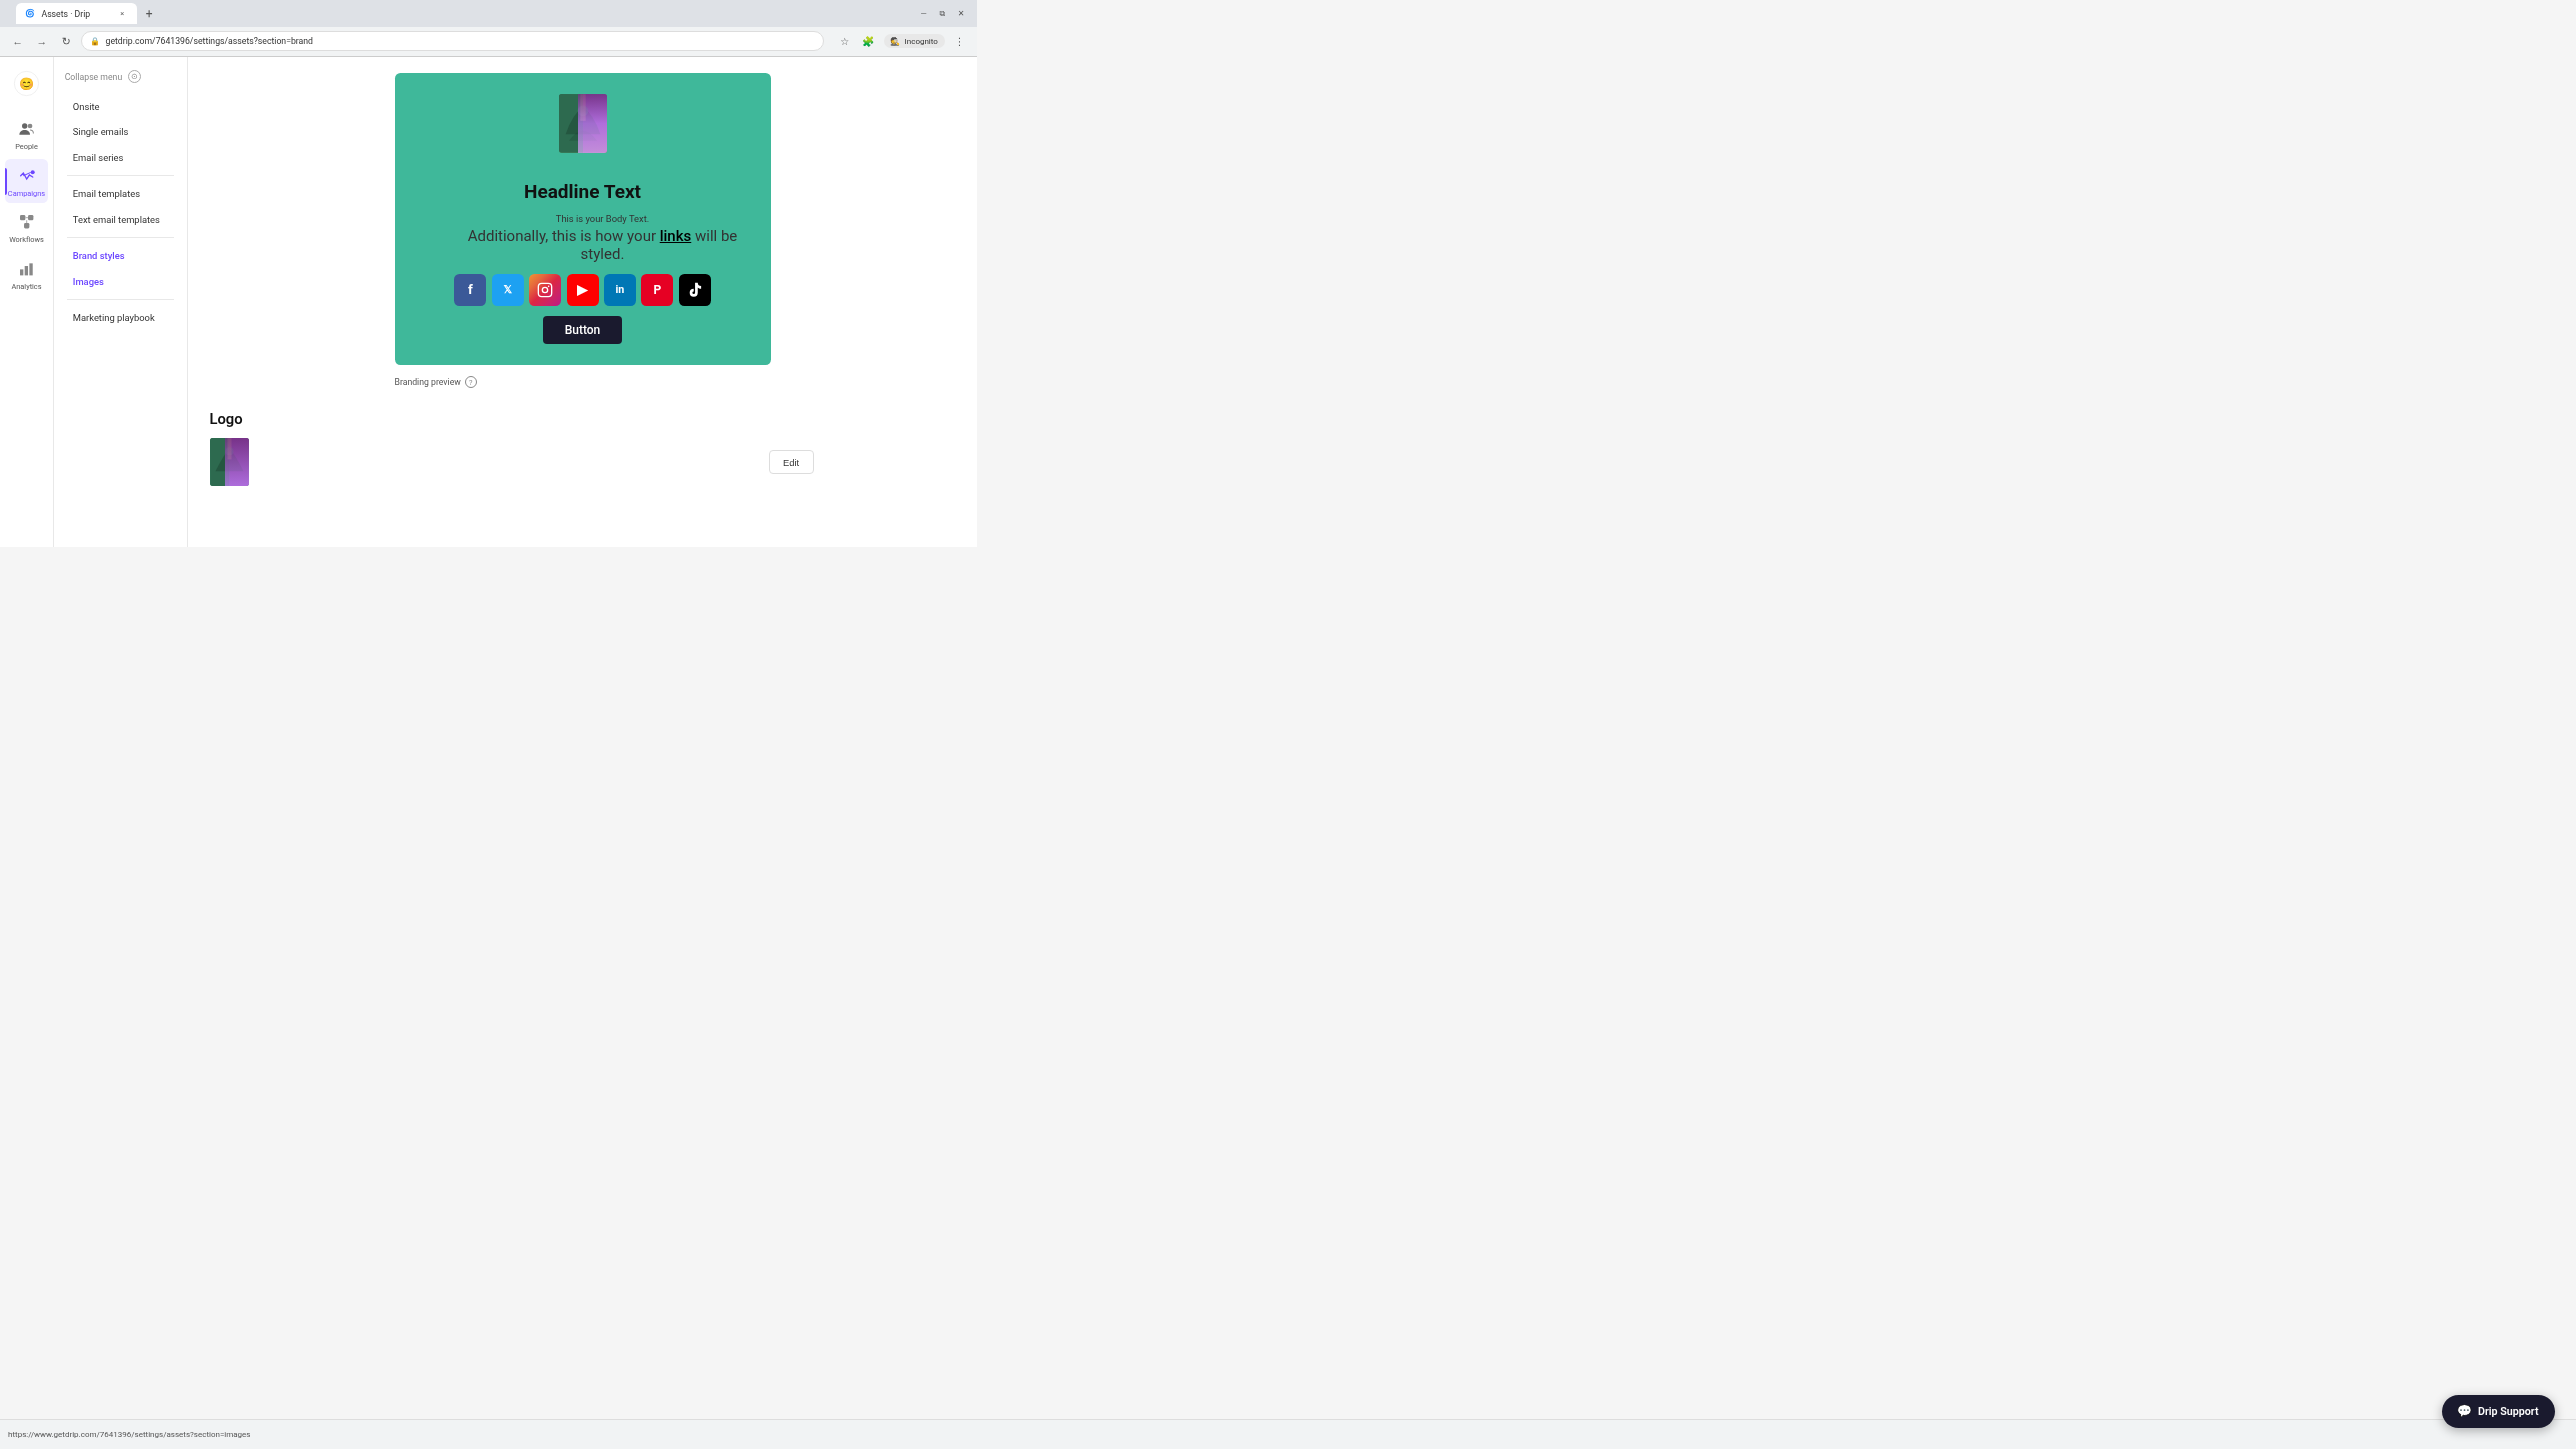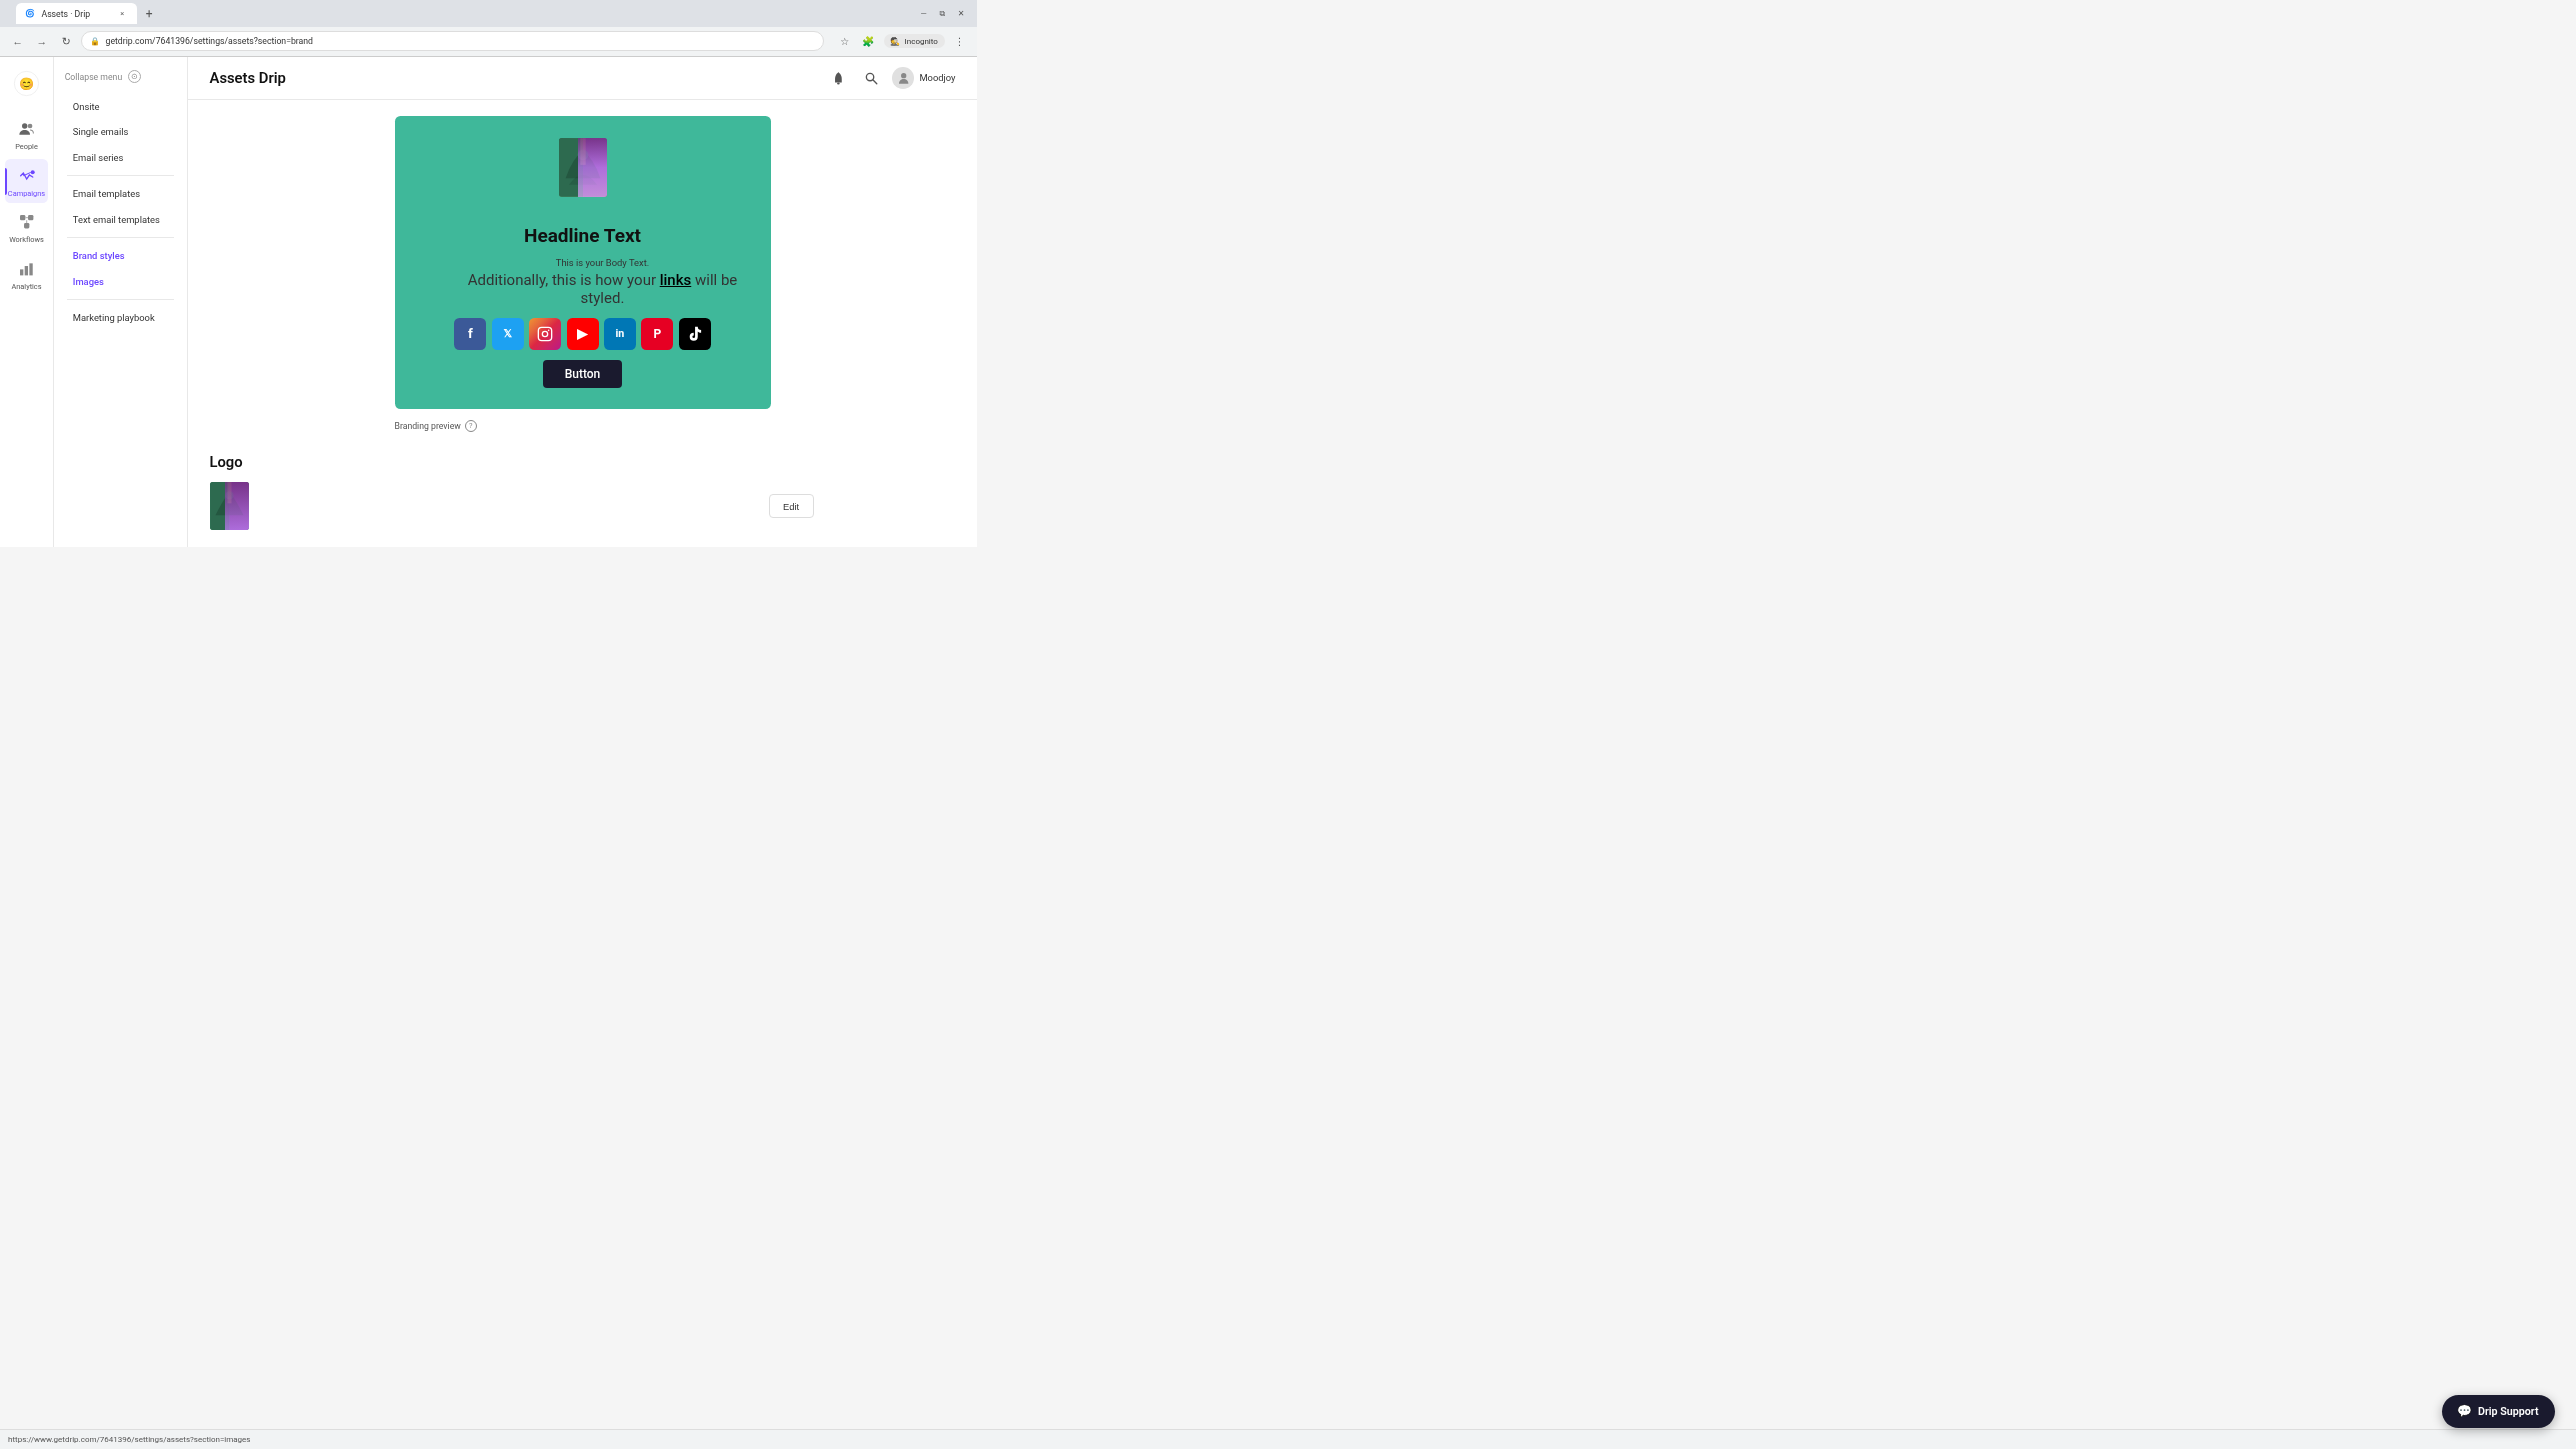--- a/index.html
+++ b/index.html
@@ -467,21 +467,21 @@
       gap: 5.4px;
       z-index: 100;
     }
 
     
     .status-bar {
       position: fixed;
       bottom: 0;
       left: 0;
       right: 0;
-      height: 20px;
+      height: 30px;
       background: #f1f3f4;
       border-top: 0.7px solid #ddd;
       display: flex;
       align-items: center;
       padding: 0 8px;
       font-size: 8px;
       color: #555;
     }
   </style>
 </head>
@@ -619,46 +619,20 @@
     <div class="sub-nav-item active">Brand styles</div>
     <div class="sub-nav-item active" style="cursor:pointer;">Images</div>
 
     <hr class="sub-nav-divider">
 
     <div class="sub-nav-item">Marketing playbook</div>
   </div>
 
   <div class="main-content">
 
-    <div class="main-header">
-      <div class="main-header-title">Assets Drip</div>
-      <div class="header-actions">
-        <div class="header-icon-btn">
-          <svg width="14.8" height="14.8" viewBox="0 0 22 22" fill="none">
-            <path d="M11 2C11 2 6 5 6 12V17H16V12C16 5 11 2 11 2Z" fill="#555"></path>
-            <rect x="9" y="17" width="4" height="3" rx="2" fill="#555"></rect>
-          </svg>
-        </div>
-        <div class="header-icon-btn">
-          <svg width="14.8" height="14.8" viewBox="0 0 22 22" fill="none">
-            <circle cx="9" cy="9" r="5.5" stroke="#555" stroke-width="2"></circle>
-            <line x1="13.5" y1="13.5" x2="19" y2="19" stroke="#555" stroke-width="2" stroke-linecap="round"></line>
-          </svg>
-        </div>
-        <div class="user-menu">
-          <div class="user-avatar">
-            <svg width="13.4" height="13.4" viewBox="0 0 20 20" fill="none">
-              <circle cx="10" cy="7" r="4" fill="#888"></circle>
-              <path d="M3 19c0-3.9 3.1-7 7-7s7 3.1 7 7" fill="#888"></path>
-            </svg>
-          </div>
-          <span class="user-name">Moodjoy</span>
-        </div>
-      </div>
-    </div>
 
     <div class="content-body">
 
       <div class="brand-preview-card">
 
         <div class="preview-logo-img">
           <svg width="48" height="59" viewBox="0 0 72 88">
             <rect width="36" height="88" fill="#2d6a4f"></rect>
             <rect x="36" width="36" height="88" fill="#7b2d8b" opacity="0.8"></rect>
             <path d="M10 60 Q20 30 36 20 Q52 30 62 60" fill="#1b4332" opacity="0.5"></path>

